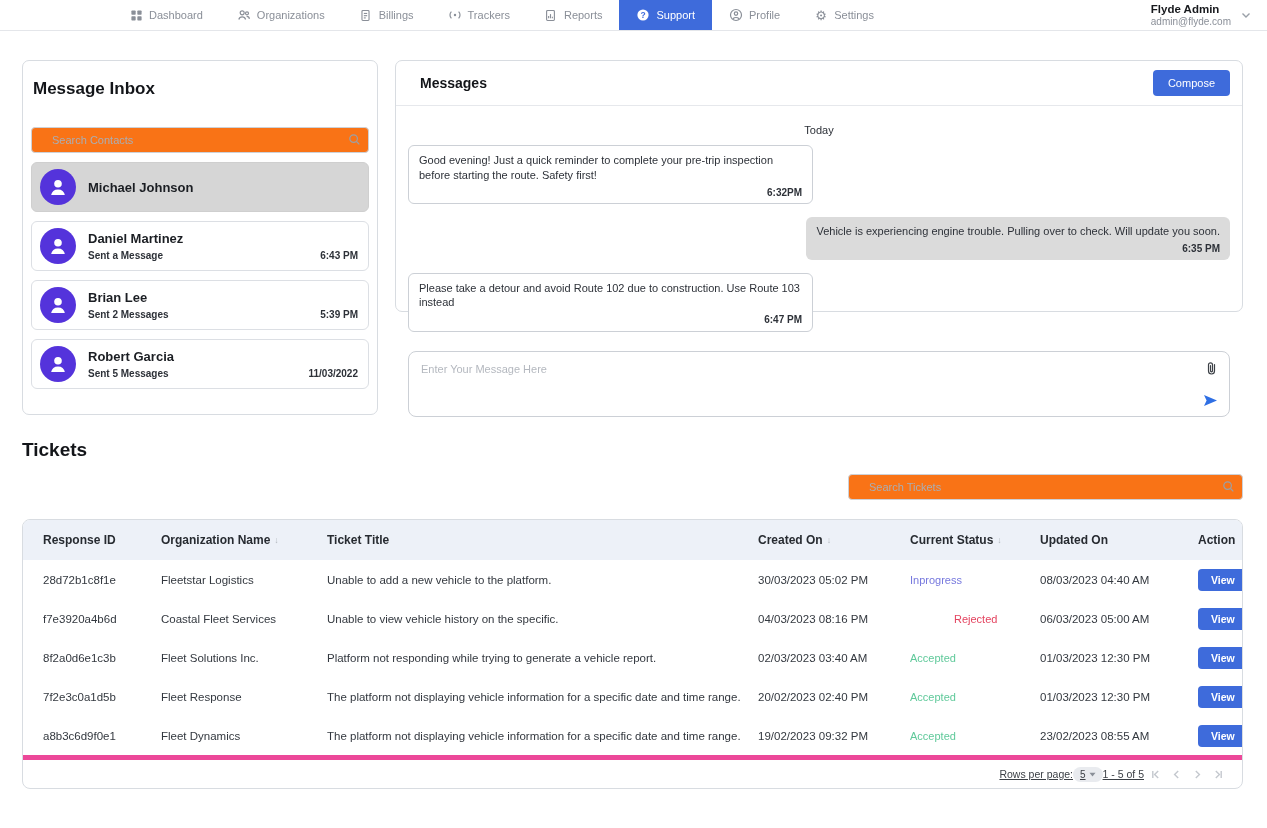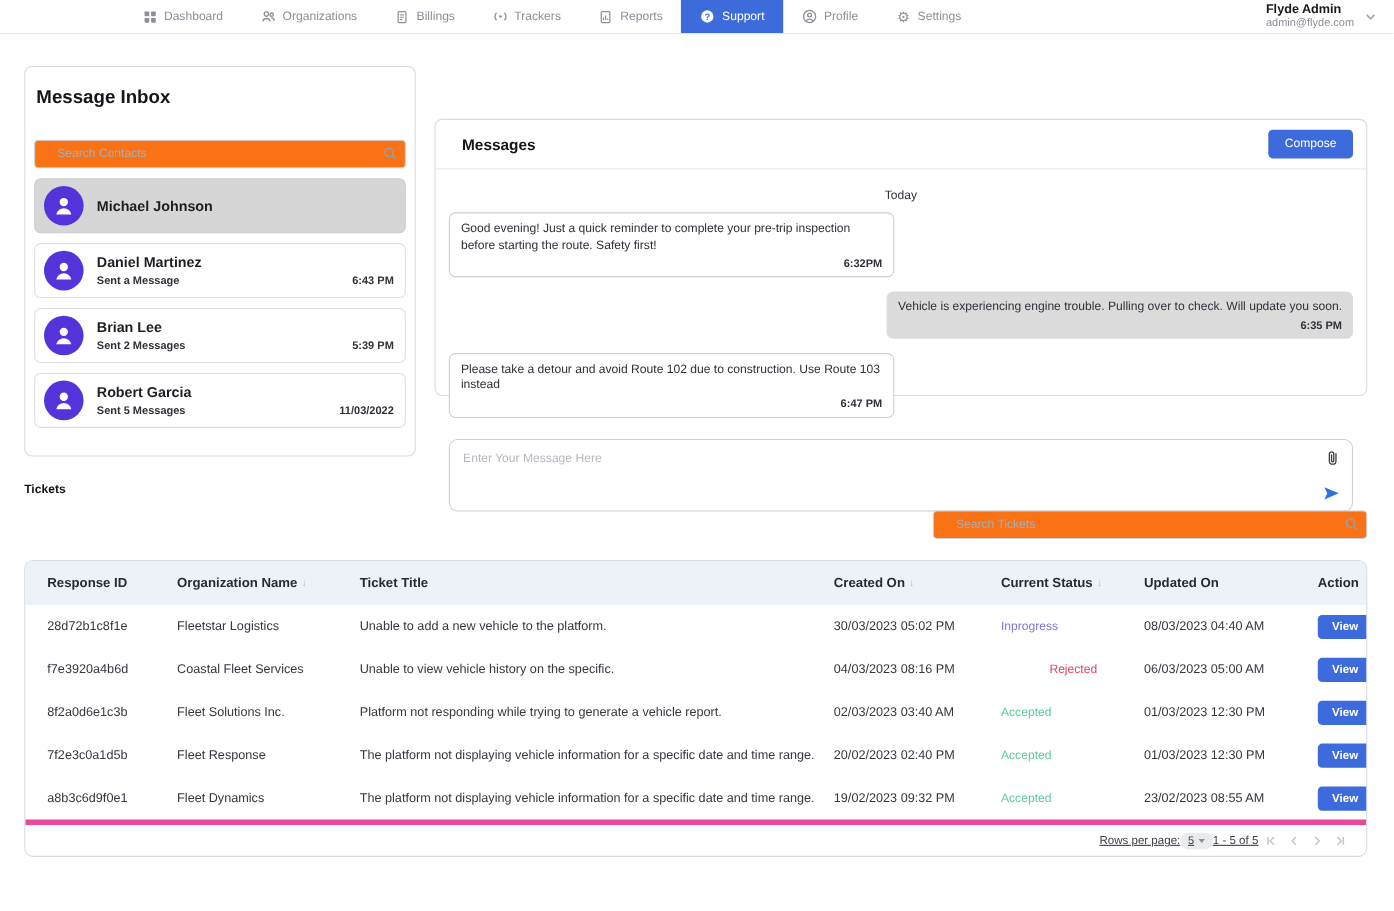--- a/index.html
+++ b/index.html
@@ -47,21 +47,21 @@
     display:flex;align-items:center;height:50px;border:1px solid #dcdfe4;border-radius:6px;
     padding:0 10px 0 8px;margin-bottom:9px;background:#fff;cursor:pointer;
   }
   .contact.selected{background:#d6d6d6;border-color:#cfcfcf;}
   .avatar{width:36px;height:36px;border-radius:50%;background:var(--avatar-purple);
     display:flex;align-items:center;justify-content:center;flex:none;margin-right:12px;overflow:hidden;}
   .contact-main{flex:1;display:flex;flex-direction:column;justify-content:center;gap:4px;min-width:0;}
   .contact-name{font-size:13px;font-weight:bold;color:#1b1e23;}
   .contact-sub-row{display:flex;justify-content:space-between;font-size:10px;font-weight:bold;color:#2d3138;}
   
-  .messages{flex:1;height:252px;display:flex;flex-direction:column;margin-top:48px;}
+  .messages{flex:1;height:252px;display:flex;flex-direction:column;}
   .msg-header{display:flex;align-items:center;justify-content:space-between;
     padding:0 12px 0 24px;height:45px;border-bottom:1px solid #e6e8ec;flex:none;}
   .msg-title{font-size:14px;font-weight:bold;color:#131519;}
   .btn-compose{background:var(--accent-blue);color:#fff;border:none;border-radius:4px;
     font-family:inherit;font-size:11px;padding:7px 15px;cursor:pointer;}
   .chat-body{flex:1;padding:10px 12px 0 12px;display:flex;flex-direction:column;}
   .day-label{text-align:center;font-size:11px;color:#2d3138;margin:8px 0 9px;}
   .bubble-row{display:flex;margin-bottom:13px;}
   .bubble-row.right{justify-content:flex-end;}
   .bubble{border:1px solid #ccd0d6;border-radius:6px;background:#fff;
@@ -70,21 +70,21 @@
   .btime{text-align:right;font-size:10px;font-weight:bold;color:#2d3138;margin-top:3px;}
   .composer{position:relative;margin:6px 0 12px 0;height:66px;border:1px solid #ccd0d6;border-radius:8px;flex:none;}
   .composer textarea{
     width:calc(100% - 42px);height:100%;border:none;outline:none;resize:none;background:transparent;
     font-family:inherit;font-size:11px;color:#444;padding:11px 0 0 12px;
   }
   .composer textarea::placeholder{color:#b4b8bf;}
   .clip-btn{position:absolute;right:9px;top:7px;background:none;border:none;cursor:pointer;padding:2px;}
   .send-btn{position:absolute;right:9px;bottom:7px;background:none;border:none;cursor:pointer;padding:2px;}
   
-  .tickets-title{font-size:11px;font-weight:bold;color:#131519;margin-top:24px;}
+  .tickets-title{font-size:19px;font-weight:bold;color:#131519;margin-top:24px;}
   .tickets-searchrow{display:flex;justify-content:flex-end;margin:13px 0 19px;}
   .tickets-searchrow .searchwrap{margin:0;width:395px;}
   .ticket-table{border:1px solid var(--border);border-radius:8px;overflow:hidden;background:#fff;}
   .t-row{display:grid;grid-template-columns:118px 166px 431px 152px 130px 158px 1fr;
     align-items:center;padding-left:20px;padding-right:8px;}
   .t-head{background:#edf1f8;height:40px;font-size:12px;font-weight:bold;color:#272b31;}
   .t-head .hcell{display:flex;align-items:center;gap:4px;cursor:pointer;}
   .sort-arrow{display:none;font-size:9px;color:#b3b7bd;font-weight:normal;}
   .hcell.sortable .sort-arrow{display:inline;}
   .t-body .t-row{height:39px;font-size:11.5px;color:#33383f;}

